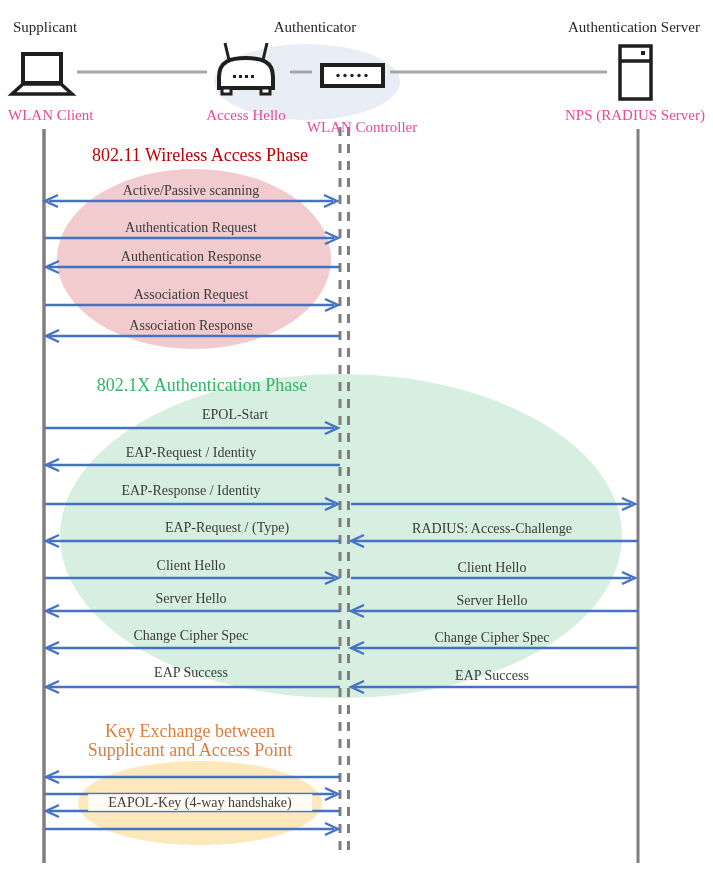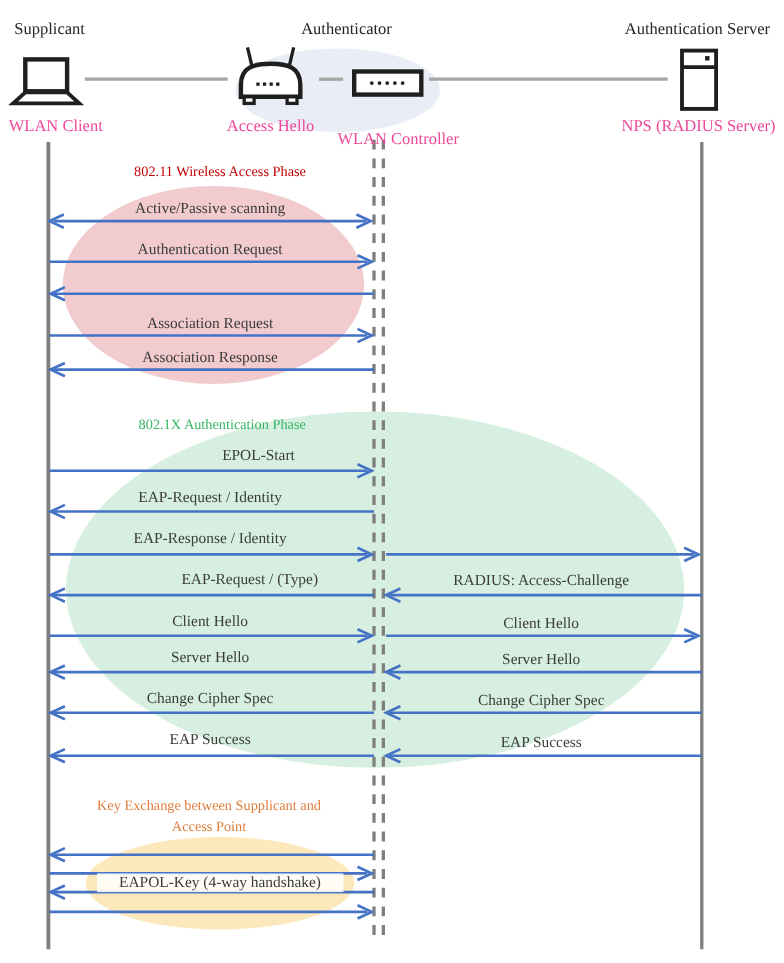--- a/index.html
+++ b/index.html
@@ -5,21 +5,21 @@
   html,body{margin:0;padding:0;background:#ffffff;}
   #canvas{
     position:relative;width:713px;height:875px;background:#ffffff;overflow:hidden;
     font-family:Liberation Serif, serif;
   }
   #gfx{position:absolute;left:0;top:0;}
   .lbl{position:absolute;white-space:nowrap;color:#3B3B3B;font-size:14px;line-height:17px;}
   .centered{transform:translateX(-50%);}
   .role{font-size:15px;color:#262626;}
   .device{font-size:15px;color:#ec4899;}
-  .phase{font-size:13px;font-weight:400;text-align:center;}
+  .phase{font-size:18px;font-weight:400;text-align:center;}
   .eapol-bg{background:rgba(255,255,255,0.85);padding:0 20px;}
 </style>
 </head>
 <body>
 
 <div id="canvas">
 
   <svg id="gfx" width="713" height="875" viewBox="0 0 713 875">
 
     <ellipse cx="307" cy="82" rx="93" ry="38" fill="#E9EDF5"></ellipse>
@@ -178,20 +178,21 @@
   <div class="lbl device centered" style="left:246px;top:107px;">Access Hello</div>
   <div class="lbl device centered" style="left:362px;top:107px;margin-top:12px;">WLAN Controller</div>
   <div class="lbl device centered" style="left:635px;top:107px;">NPS (RADIUS Server)</div>
 
   <div class="lbl phase centered" style="left:200px;top:147px;color:#C00000;">802.11 Wireless Access Phase</div>
   <div class="lbl phase centered" style="left:202px;top:377px;color:#35B464;">802.1X Authentication Phase</div>
   <div class="lbl phase centered" style="left:190px;top:722px;color:#DF7D3B;width:210px;white-space:normal;line-height:19px;">Key Exchange between Supplicant and Access Point</div>
 
   <div class="lbl centered" style="left:191px;top:182px;">Active/Passive scanning</div>
   <div class="lbl centered" style="left:191px;top:219px;">Authentication Request</div>
+  <div class="lbl centered" style="left:191px;top:248px;">Authentication Response</div>
   <div class="lbl centered" style="left:191px;top:286px;">Association Request</div>
   <div class="lbl centered" style="left:191px;top:317px;">Association Response</div>
   <div class="lbl centered" style="left:191px;top:406px;margin-left:44px;">EPOL-Start</div>
   <div class="lbl centered" style="left:191px;top:444px;">EAP-Request / Identity</div>
   <div class="lbl centered" style="left:191px;top:482px;">EAP-Response / Identity</div>
   <div class="lbl centered" style="left:191px;top:519px;margin-left:36px;">EAP-Request / (Type)</div>
   <div class="lbl centered" style="left:492px;top:520px;">RADIUS: Access-Challenge</div>
   <div class="lbl centered" style="left:191px;top:557px;">Client Hello</div>
   <div class="lbl centered" style="left:492px;top:559px;">Client Hello</div>
   <div class="lbl centered" style="left:191px;top:590px;">Server Hello</div>

